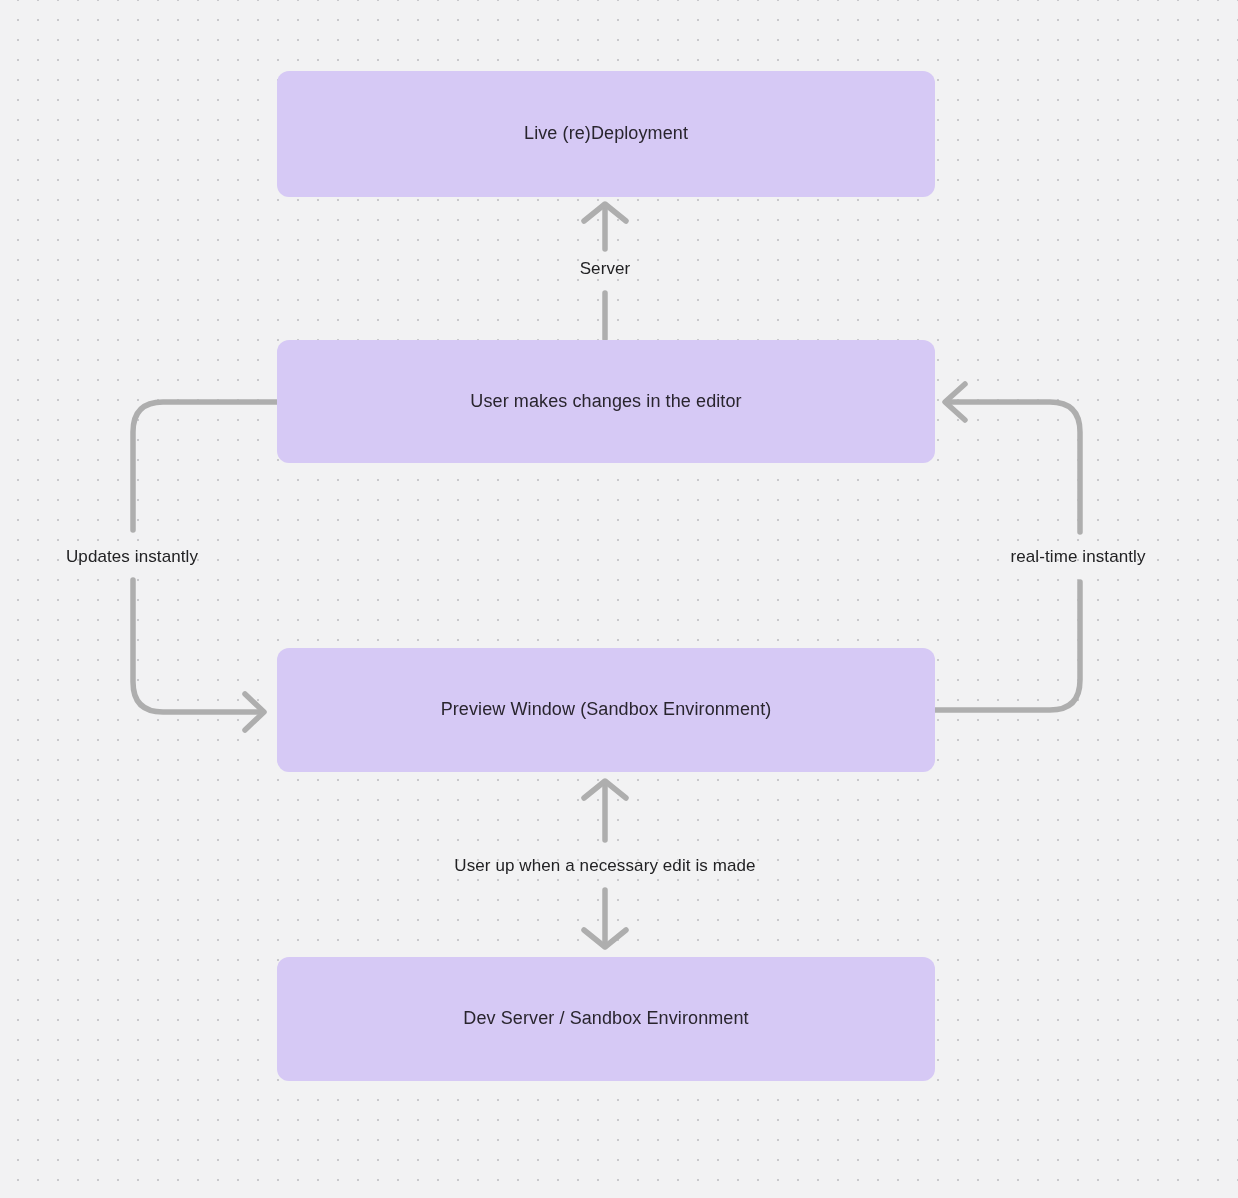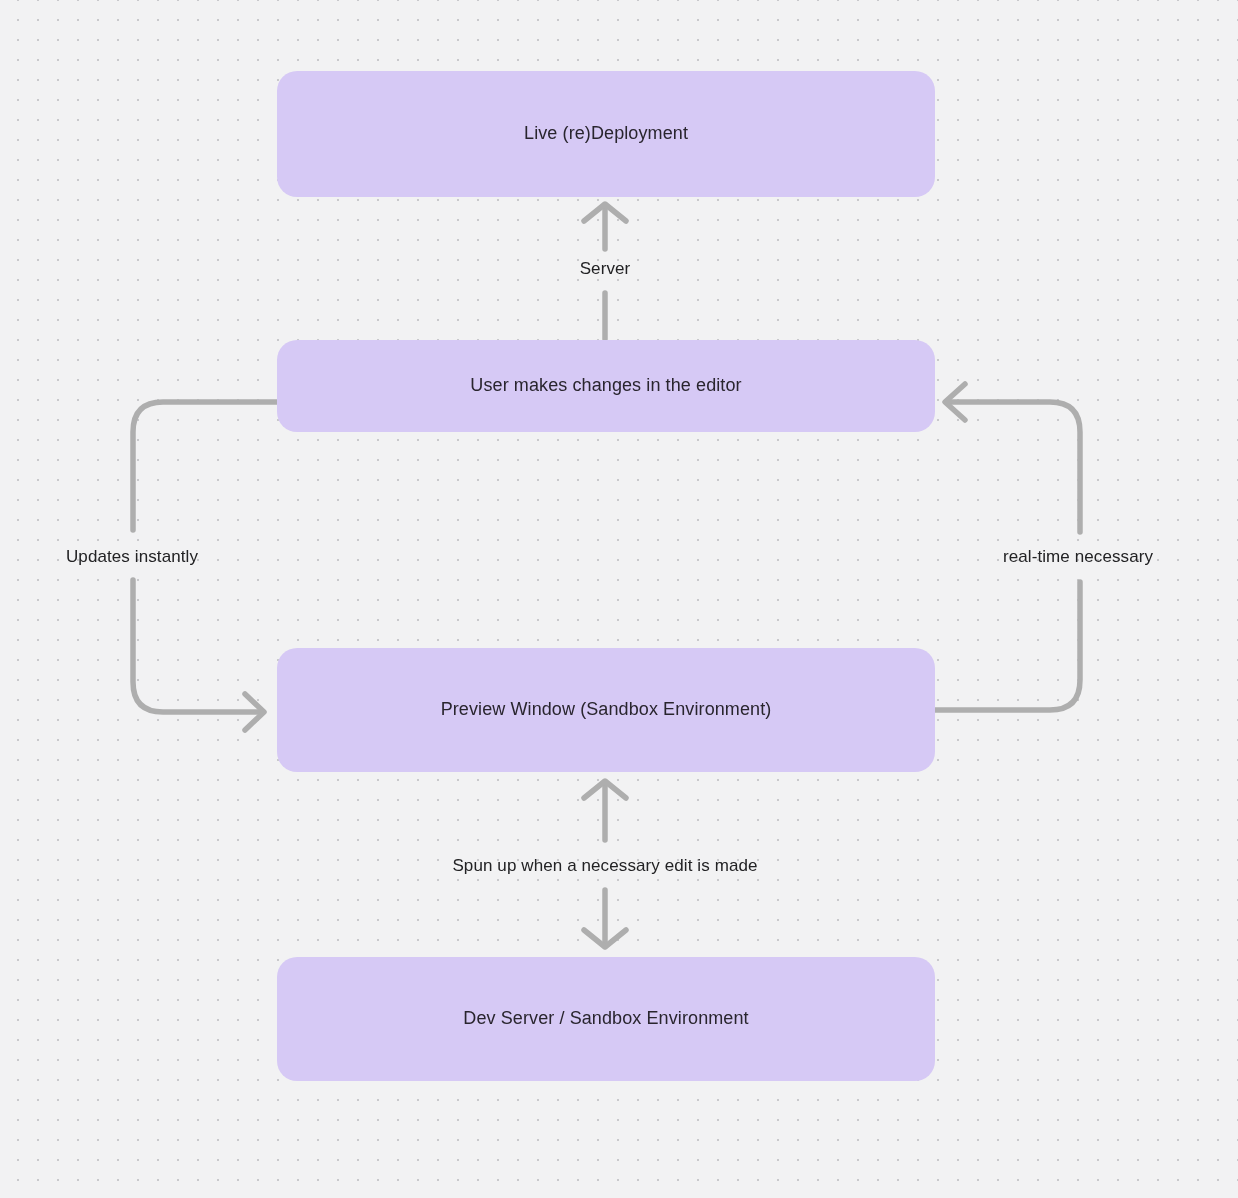--- a/index.html
+++ b/index.html
@@ -37,34 +37,34 @@
     stroke:var(--arrow);
     stroke-width:5.5;
     stroke-linecap:round;
     stroke-linejoin:round;
   }
   .node{
     position:absolute;
     left:277px;
     width:658px;
     background:var(--node-fill);
-    border-radius:20px;
+    border-radius:12px;
     display:flex;
     align-items:center;
     justify-content:center;
     text-align:center;
   }
   .node span{
     color:var(--node-text);
     font-size:18px;
     line-height:1.3;
     letter-spacing:0.1px;
   }
   .n1{top:71px;height:126px;}
-  .n2{top:340px;height:92px;}
+  .n2{top:340px;height:123px;}
   .n3{top:648px;height:124px;}
   .n4{top:957px;height:124px;}
   .edge-label{
     position:absolute;
     transform:translate(-50%,-50%);
     white-space:nowrap;
     color:var(--label-text);
     font-size:17px;
     letter-spacing:0.1px;
   }
@@ -117,16 +117,16 @@
   <div class="node n4">
     <span>Dev Server / Sandbox Environment</span>
   </div>
 
   <div class="node n3">
     <span>Preview Window (Sandbox Environment)</span>
   </div>
 
   <div class="edge-label lbl-publish">Server</div>
   <div class="edge-label lbl-updates">Updates instantly</div>
-  <div class="edge-label lbl-feedback">real-time necessary</div>
-  <div class="edge-label lbl-spunup">Spun up when a necessary edit is made</div>
+  <div class="edge-label lbl-feedback">real-time instantly</div>
+  <div class="edge-label lbl-spunup">User up when a necessary edit is made</div>
 
 </div>
 
 </body></html>

